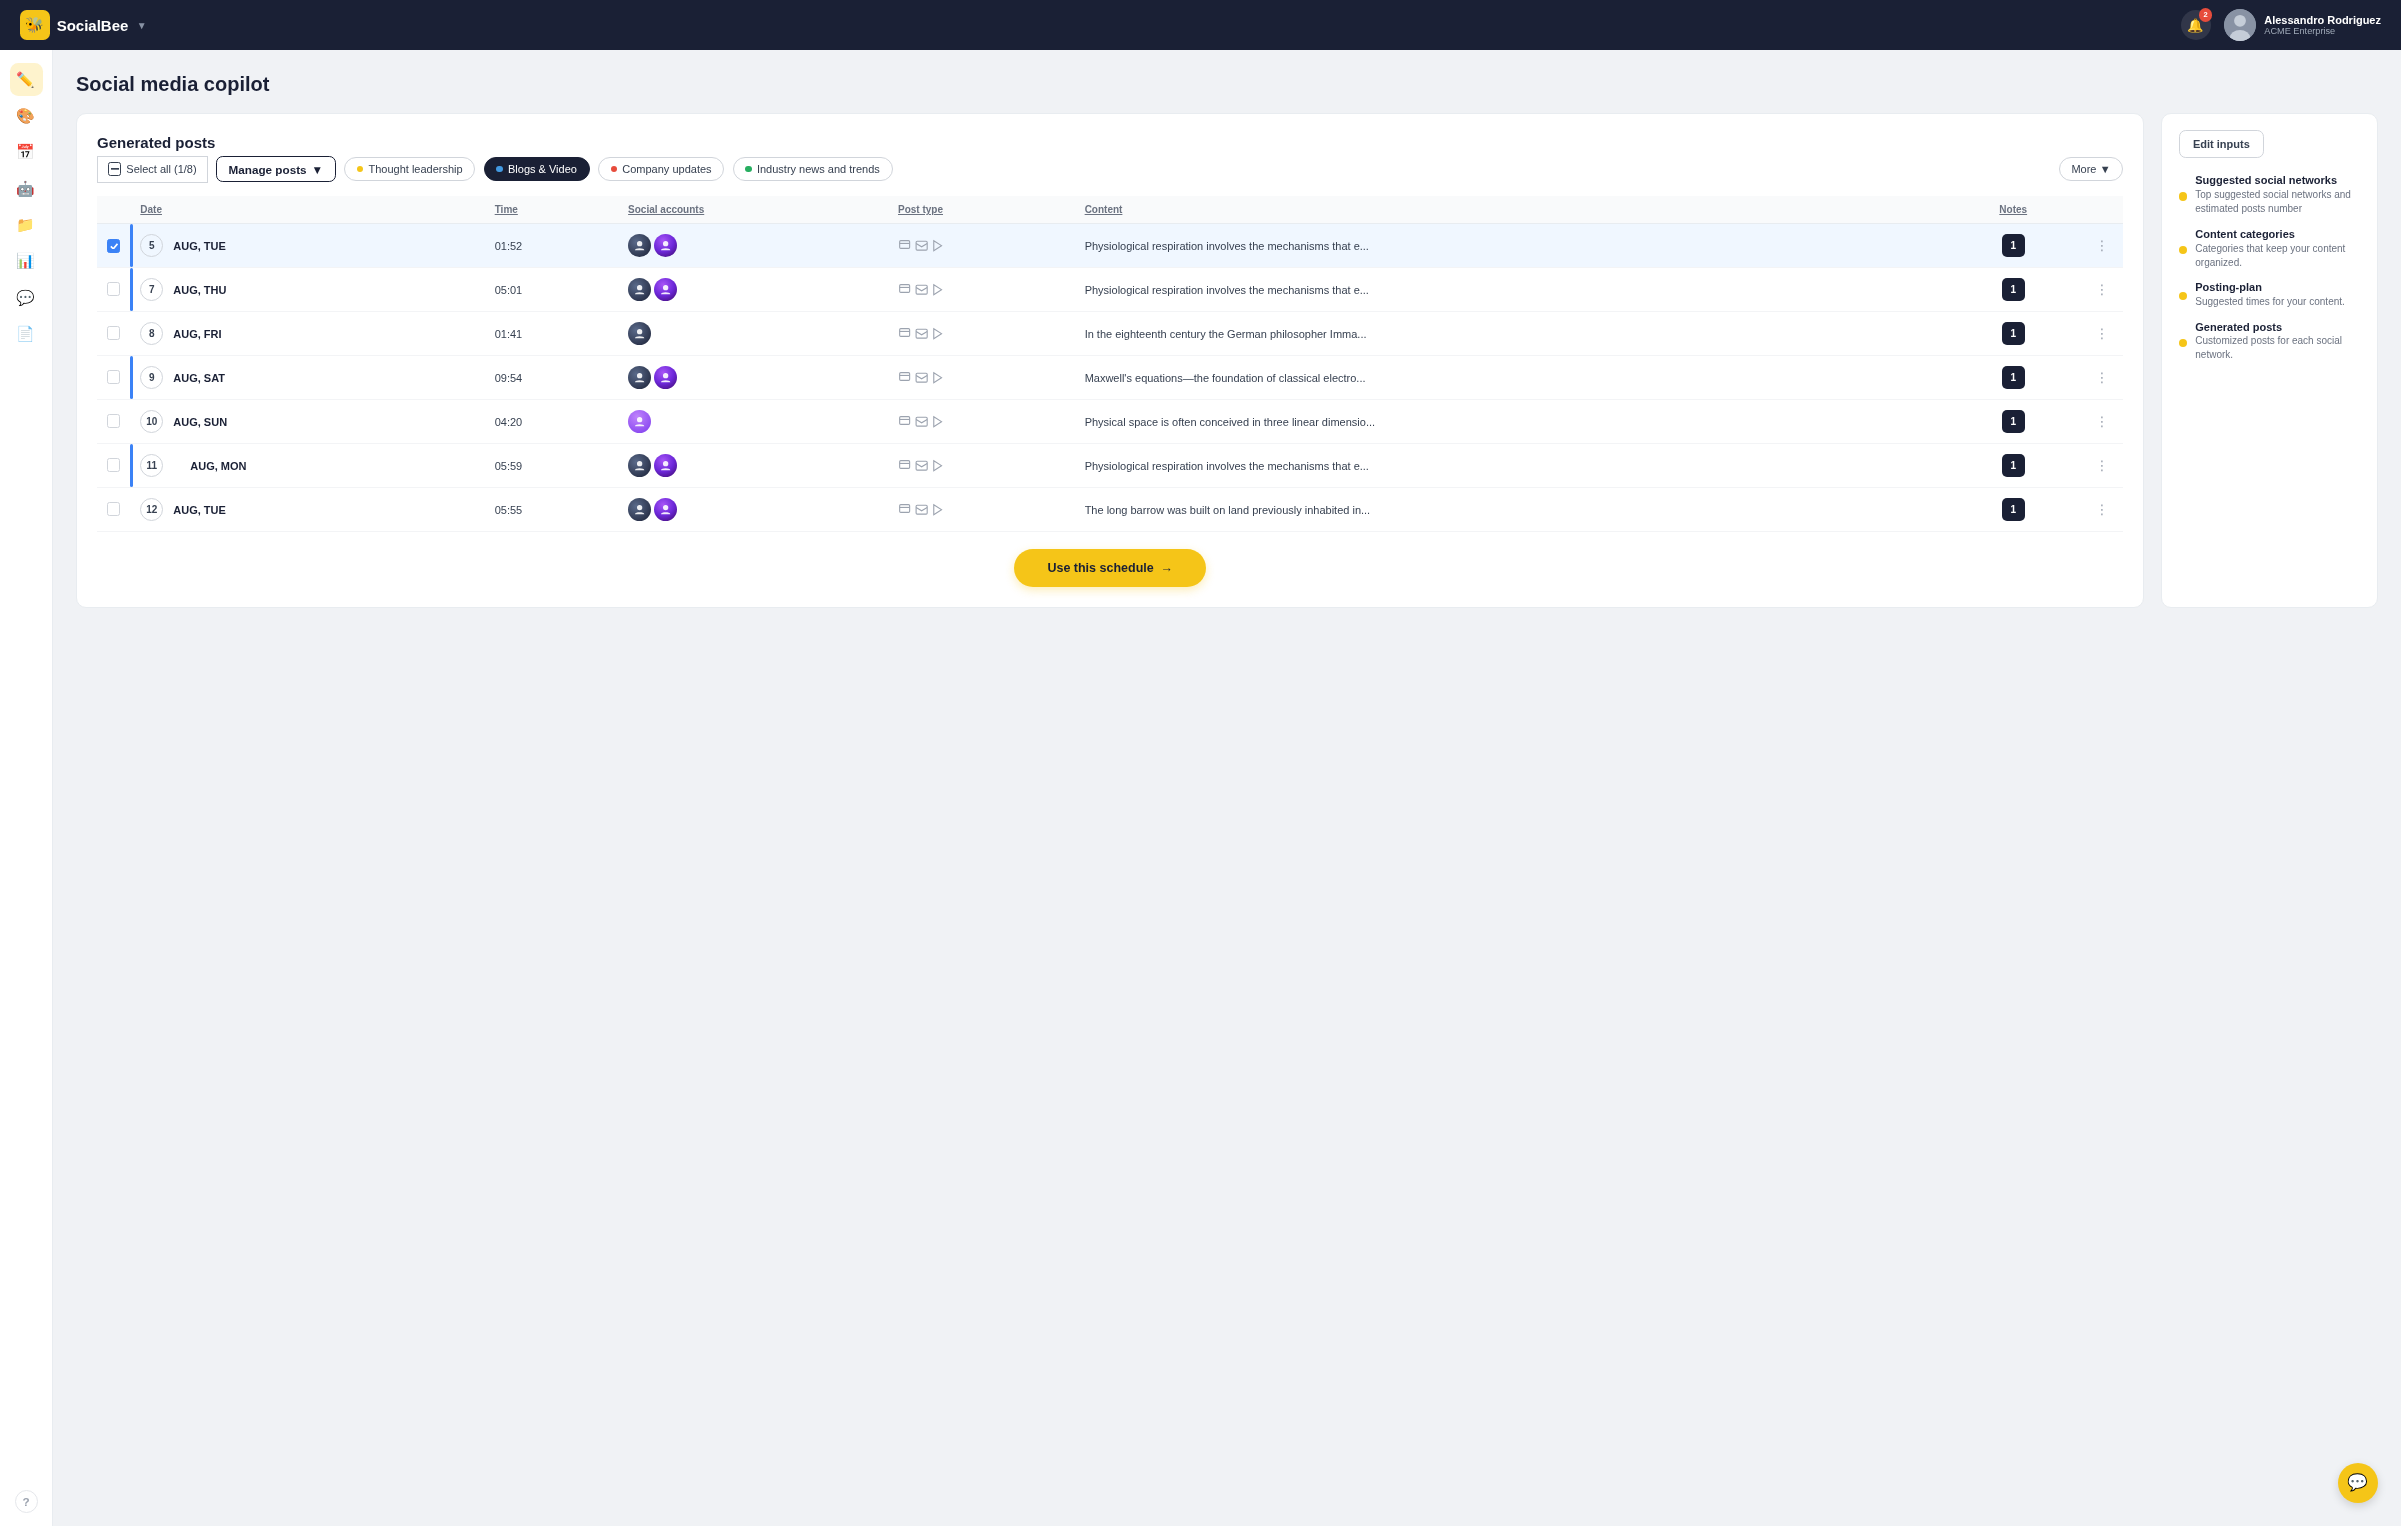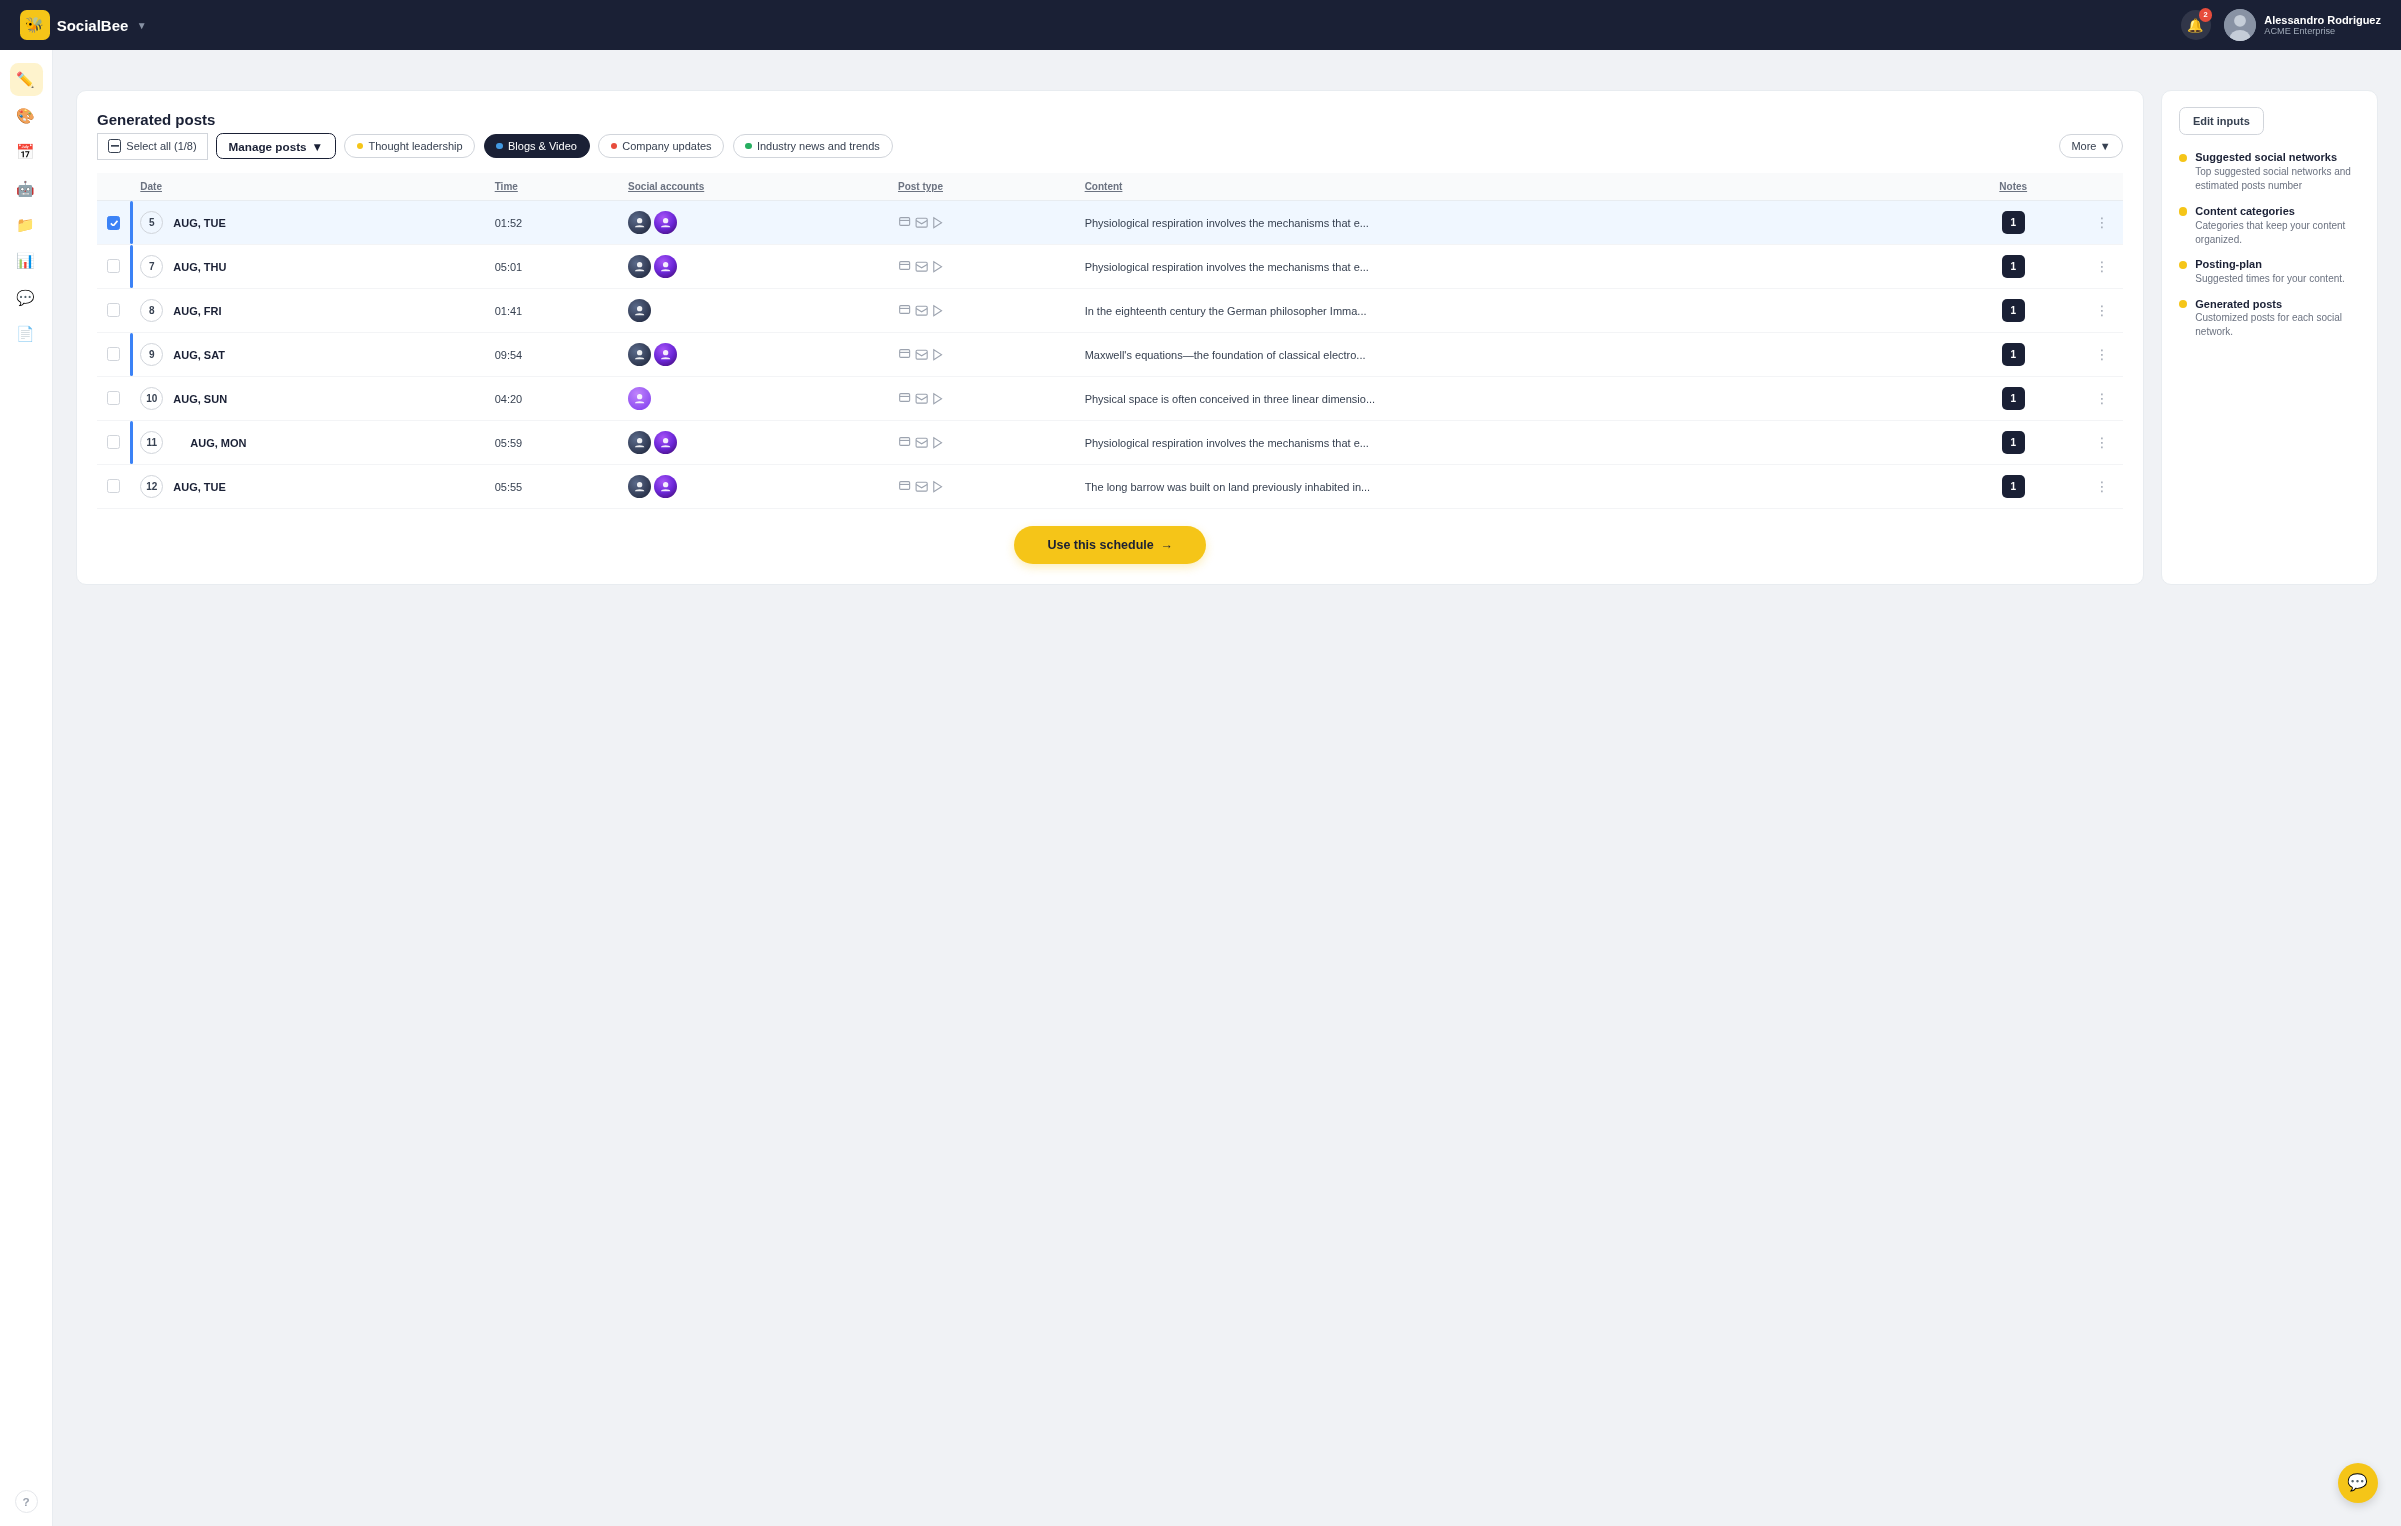--- a/index.html
+++ b/index.html
@@ -202,21 +202,21 @@
       box-shadow: 0 3.3px 10px rgba(245,197,24,0.3);
     }
 
     
     .edit-inputs-btn {
       border: 0.8px solid #d1d5db; border-radius: 6.7px;
       padding: 6.7px 13.3px; font-size: 11px; font-weight: 600;
       color: #374151; cursor: pointer; background: white;
       margin-bottom: 16.7px;
     }
-    .right-panel-item { display: flex; gap: 8.3px; margin-bottom: 11.7px; }
+    .right-panel-item { display: flex; gap: 8.3px; margin-bottom: 11.7px; align-items: center; }
     .right-panel-dot {
       width: 8.3px; height: 8.3px; border-radius: 50;
       flex-shrink: 0; margin-top: 2.5px; border-radius: 50%;
     }
     .right-panel-item-title { font-size: 11px; font-weight: 700; color: #1a2035; margin-bottom: 1.7px; }
     .right-panel-item-desc { font-size: 10px; color: #6b7280; line-height: 1.4; }
 
     
     .chat-fab {
       position: fixed; bottom: 23px; right: 23px;
@@ -267,20 +267,21 @@
       <div class="left-sidebar-icon" title="Content">📁</div>
       <div class="left-sidebar-icon" title="Analytics">📊</div>
       <div class="left-sidebar-icon" title="Inbox">💬</div>
       <div class="left-sidebar-icon" title="Reports">📄</div>
       <div class="left-sidebar-spacer"></div>
       <div class="left-sidebar-icon" title="Help" style="font-size:11.7px; color:#9ca3af; font-weight:700; border:1.7px solid #e5e7eb; border-radius:50%; width:23px; height:23px;">?</div>
     </div>
 
     <div class="page-content">
       <div class="page-header">
+        <div class="page-title">Social media copilot</div>
       </div>
 
       <div class="panels">
 
         <div class="main-panel">
           <div class="generated-posts-title">Generated posts</div>
 
           <div class="filter-bar">
             <button class="select-all-btn">
               <span class="checkbox-minus">

